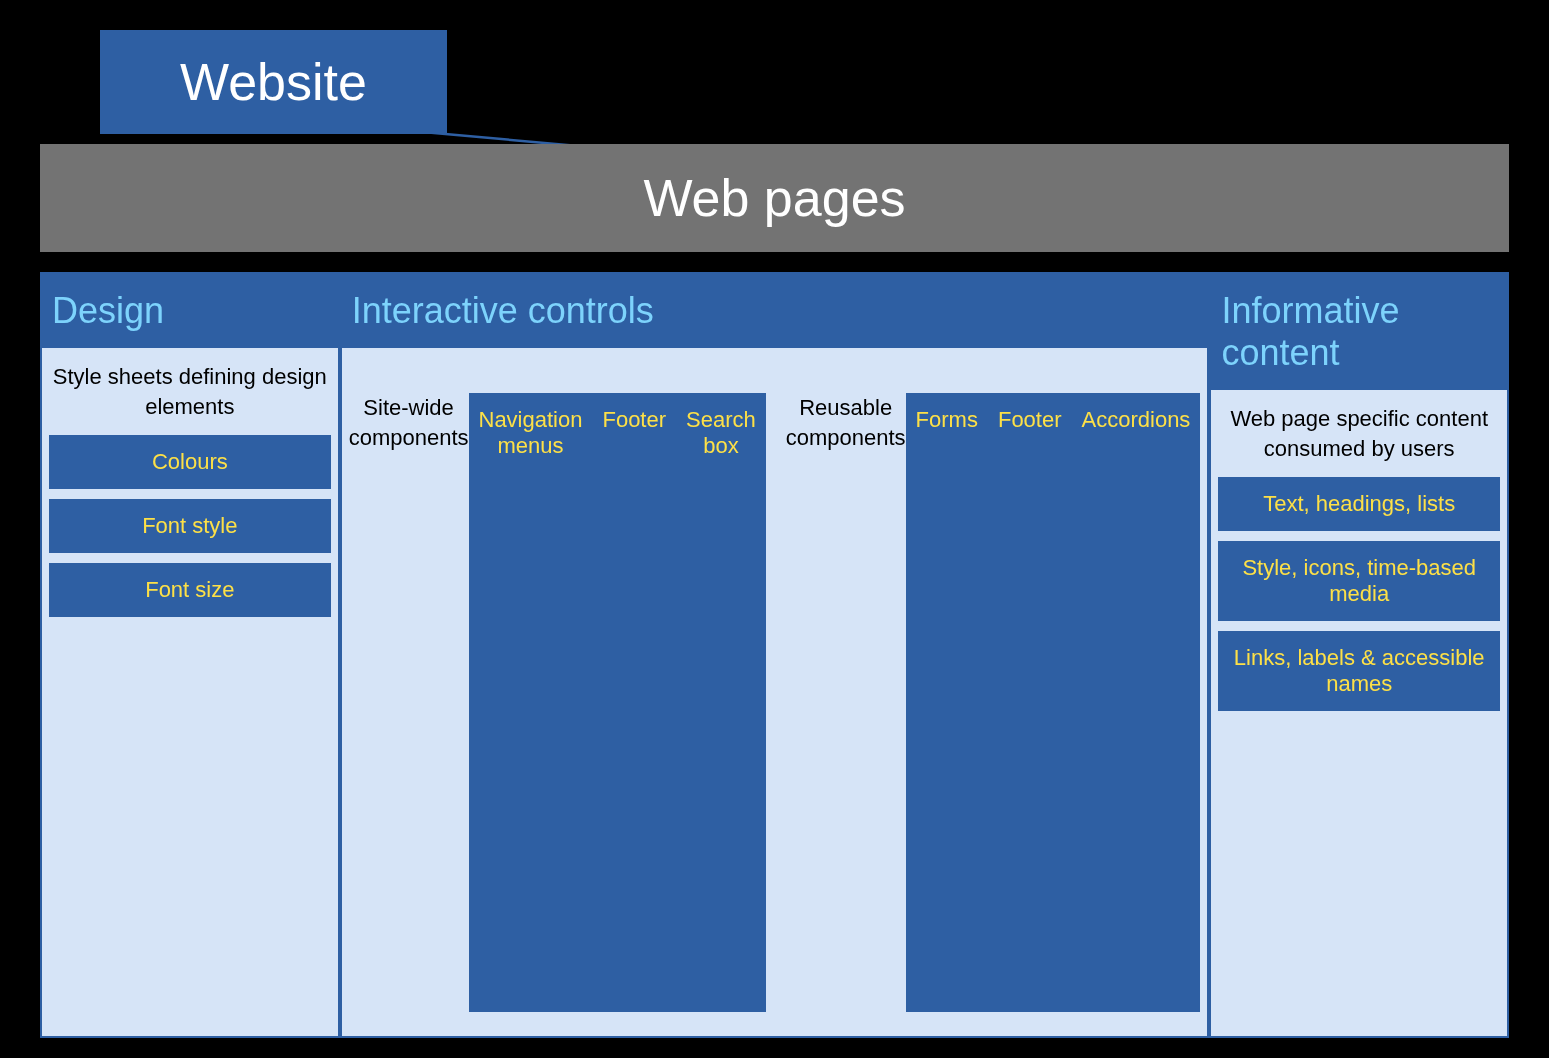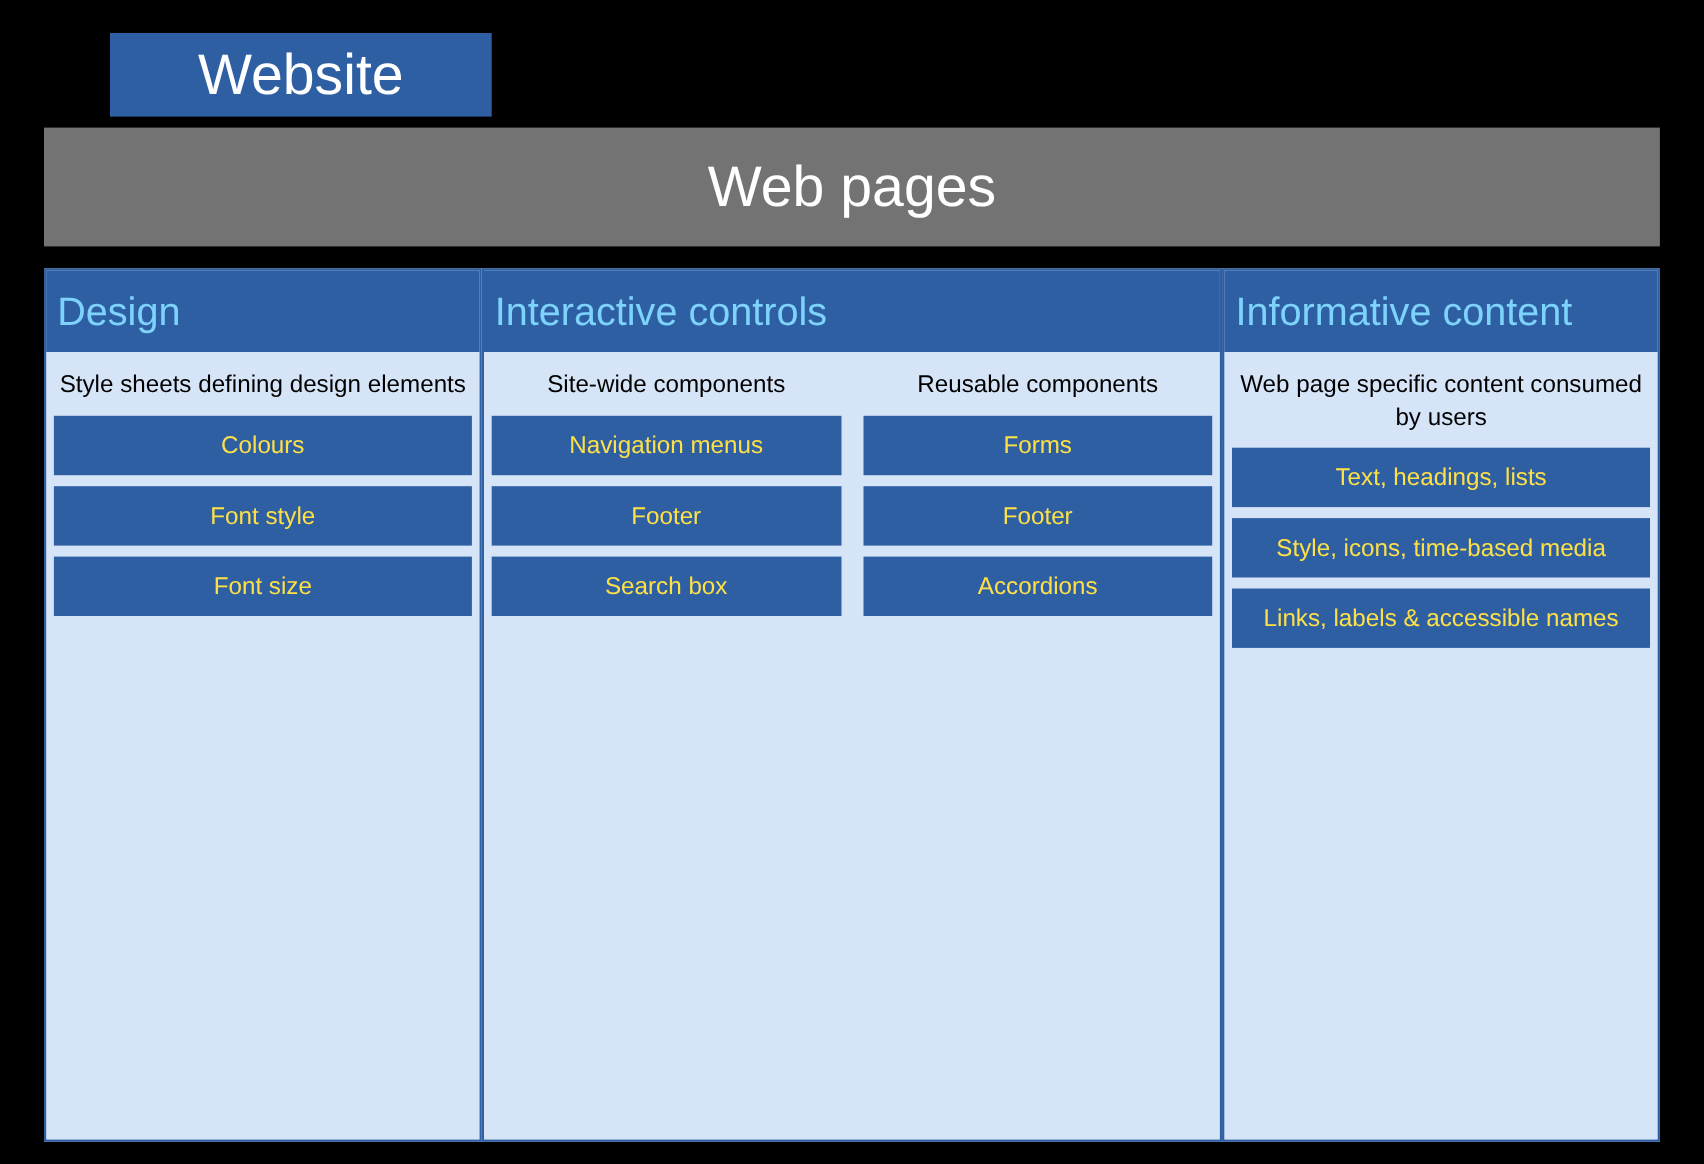--- a/index.html
+++ b/index.html
@@ -22,21 +22,21 @@
       align-items: center;
       padding: 30px 40px 20px 40px;
     }
 
     
     .website-box {
       background: #2e5fa3;
       color: white;
       font-size: 52px;
       font-weight: 400;
-      padding: 8px 80px;
+      padding: 22px 80px;
       text-align: center;
       align-self: flex-start;
       margin-left: 60px;
       position: relative;
       z-index: 2;
     }
 
     
     .webpages-box {
       background: #737373;
@@ -128,21 +128,22 @@
     }
 
     .interactive-col .column-body {
       flex-direction: row;
       gap: 20px;
     }
 
     .sub-col {
       flex: 1;
       display: flex;
-      flex-direction: column;
+      flex-direction: row;
+      margin-top: 31px;
     }
 
     .sub-col .column-description {
       font-size: 22px;
     }
   </style>
 </head>
 <body>
 
 <div class="diagram-container">

